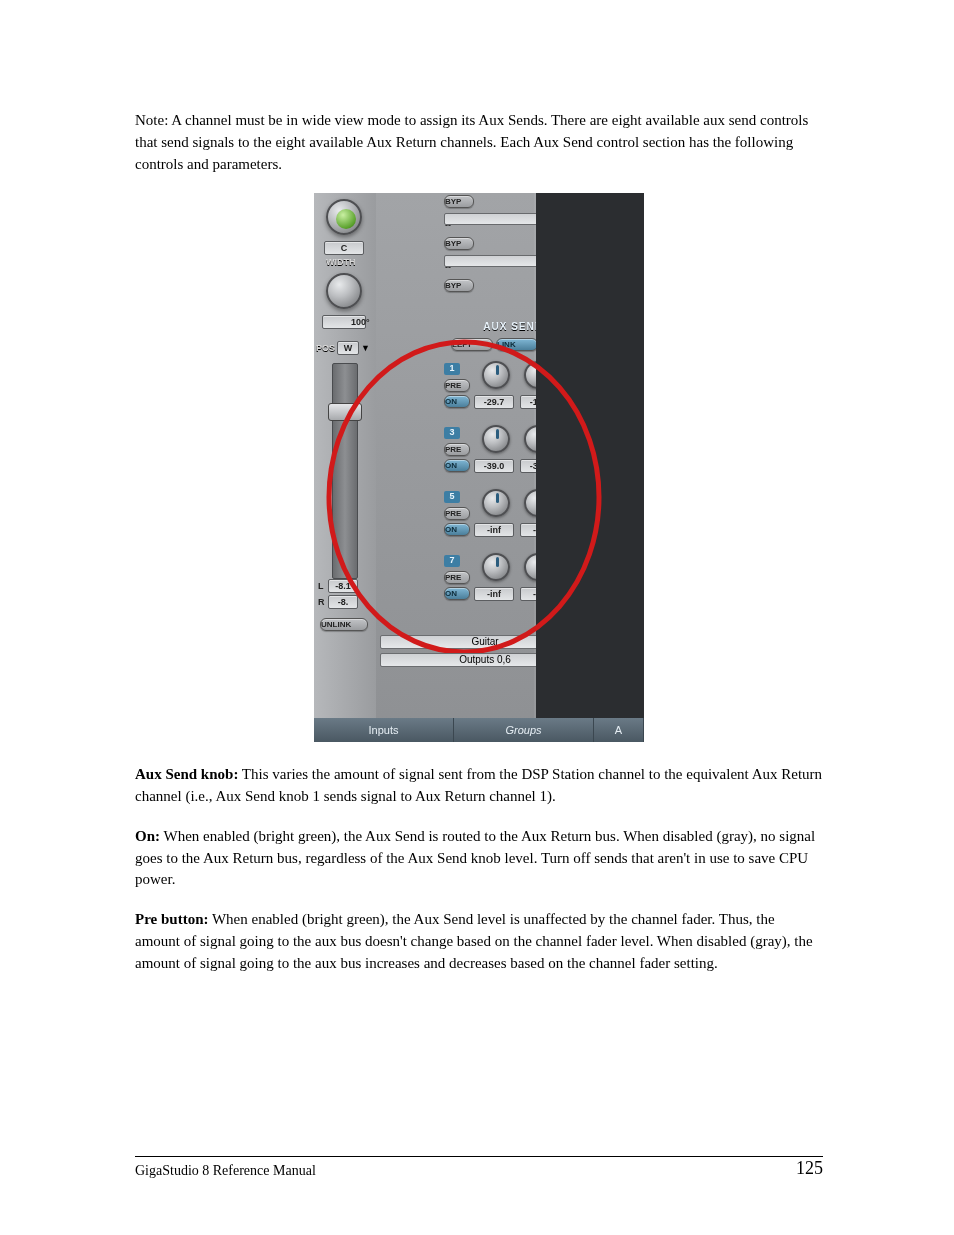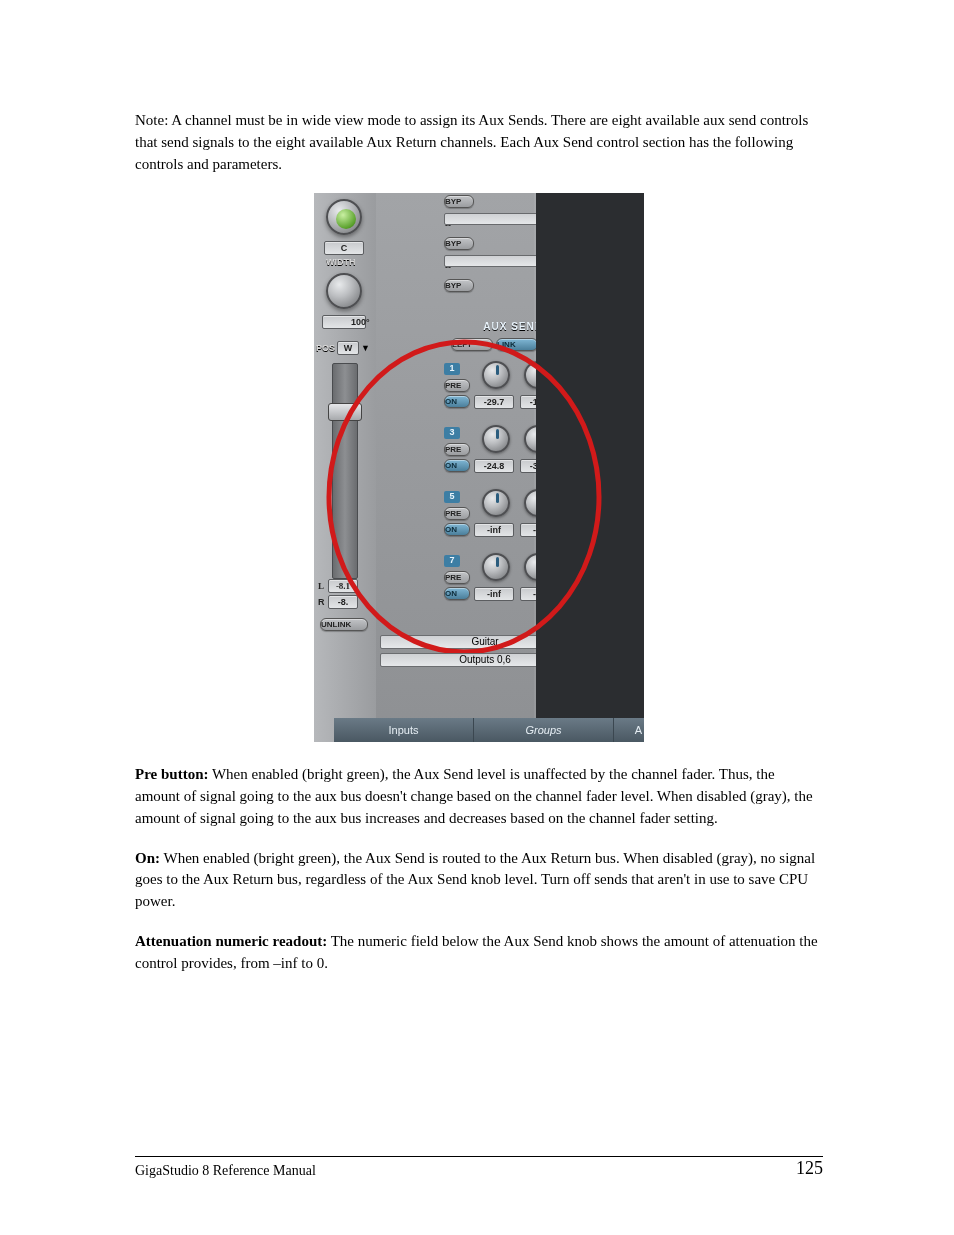--- a/index.html
+++ b/index.html
@@ -49,21 +49,21 @@
   .aux-slot .val { position:absolute; top:32px; width:40px; }
   .aux-slot.left .val { right:2px; } .aux-slot.right .val { left:2px; }
 
   .fader-track { position:absolute; left:18px; top:170px; width:26px; height:216px; background: linear-gradient(90deg,#6a6c6f,#8d8f92,#6a6c6f); border:1px solid #4a4c4f; border-radius:2px; }
   .fader-cap { position:absolute; left:14px; top:210px; width:34px; height:18px; background: linear-gradient(#e6e7ea,#a7a9ac); border:1px solid #444; border-radius:3px; }
   .lr-box { position:absolute; left:0; font-size:9px; }
   .lr-box .lab { display:inline-block; width:10px; color:#222; font-weight:bold; }
   .lr-box .mini-field { display:inline-block; width:30px; }
 
   .name-bar, .out-bar { position:absolute; left:4px; width:210px; height:14px; background: linear-gradient(#cfd1d4,#e6e8ea); border:1px solid #6b6d70; border-radius:2px; font-size:10px; text-align:center; }
-  .tabs { position:absolute; left:0; bottom:0; width:100%; height:24px; background: linear-gradient(#6a7a86,#4a5862); display:flex; color:#e6eef4; font-size:11px;margin-left:20px; }
+  .tabs { position:absolute; left:0; bottom:0; width:100%; height:24px; background: linear-gradient(#6a7a86,#4a5862); display:flex; color:#e6eef4; font-size:11px; }
   .tabs div { flex:0 0 auto; display:flex; align-items:center; justify-content:center; border-right:1px solid #3b4750; }
 
   svg.ring { position:absolute; left:10px; top:144px; width:302px; height:316px; pointer-events:none; }
 
   .footer-rule { position:absolute; left:135px; right:115px; bottom:78px; border-top:1px solid #000; }
   .footer-left { position:absolute; left:135px; bottom:56px; font-size:14px; }
   .footer-right{ position:absolute; right:115px; bottom:56px; font-size:18px; }
 </style>
 </head>
 <body>
@@ -83,21 +83,21 @@
         <div class="mini-field" style="position:absolute; left:8px; top:122px; width:44px;padding-left:28px;">100°</div>
         <div style="position:absolute; left:2px; top:148px; display:flex; align-items:center; gap:2px;">
           <span class="lbl-dark" style="position:static;">POS</span>
           <span class="mini-field" style="width:22px;">W</span>
           <span style="font-size:9px;">▼</span>
         </div>
 
         <div class="fader-track"></div>
         <div class="fader-cap"></div>
 
-        <div class="lr-box" style="left:4px; top:386px;font-family:Liberation Serif, serif;">
+        <div class="lr-box" style="left:4px; top:386px;">
           <span class="lab">L</span><span class="mini-field">-8.1</span>
         </div>
         <div class="lr-box" style="left:4px; top:402px;">
           <span class="lab">R</span><span class="mini-field">-8.</span>
         </div>
         <div class="mini-btn" style="position:absolute; left:6px; top:425px; width:48px;">UNLINK</div>
       </div>
 
       <div class="col-mid">
         <div class="fx-row" style="top:2px;">
@@ -139,21 +139,21 @@
             <div class="mini-btn on blue">ON</div>
             <div class="mini-field val">-14.3</div>
           </div>
         </div>
         <div class="aux-pair" style="top:234px;">
           <div class="aux-slot left">
             <div class="num">3</div>
             <div class="knob-sm"></div>
             <div class="mini-btn pre">PRE</div>
             <div class="mini-btn on blue">ON</div>
-            <div class="mini-field val">-24.8</div>
+            <div class="mini-field val">-39.0</div>
           </div>
           <div class="aux-slot right">
             <div class="num">4</div>
             <div class="knob-sm"></div>
             <div class="mini-btn pre">PRE</div>
             <div class="mini-btn on blue">ON</div>
             <div class="mini-field val">-34.3</div>
           </div>
         </div>
         <div class="aux-pair" style="top:298px;">
@@ -229,25 +229,25 @@
       </div>
 
       <svg class="ring" viewBox="0 0 302 316">
         <ellipse cx="140" cy="160" rx="135" ry="155" fill="none" stroke="#d11a1a" stroke-width="5"></ellipse>
       </svg>
 
     </div>
   </div>
 
   <p class="para">
-    <b>Pre button:</b><span> When enabled (bright green), the Aux Send level is unaffected by the channel fader. Thus, the amount of signal going to the aux bus doesn't change based on the channel fader level. When disabled (gray), the amount of signal going to the aux bus increases and decreases based on the channel fader setting.</span>
+    <b>Aux Send knob:</b><span> This varies the amount of signal sent from the DSP Station channel to the equivalent Aux Return channel (i.e., Aux Send knob 1 sends signal to Aux Return channel 1).</span>
   </p>
   <p class="para">
     <b>On:</b><span> When enabled (bright green), the Aux Send is routed to the Aux Return bus. When disabled (gray), no signal goes to the Aux Return bus, regardless of the Aux Send knob level. Turn off sends that aren't in use to save CPU power.</span>
   </p>
   <p class="para">
-    <b>Attenuation numeric readout:</b><span> The numeric field below the Aux Send knob shows the amount of attenuation the control provides, from –inf to 0.</span>
+    <b>Pre button:</b><span> When enabled (bright green), the Aux Send level is unaffected by the channel fader. Thus, the amount of signal going to the aux bus doesn't change based on the channel fader level. When disabled (gray), the amount of signal going to the aux bus increases and decreases based on the channel fader setting.</span>
   </p>
 
   <div class="footer-rule"></div>
   <div class="footer-left">GigaStudio 8 Reference Manual</div>
   <div class="footer-right">125</div>
 </div>
 
 </body></html>

